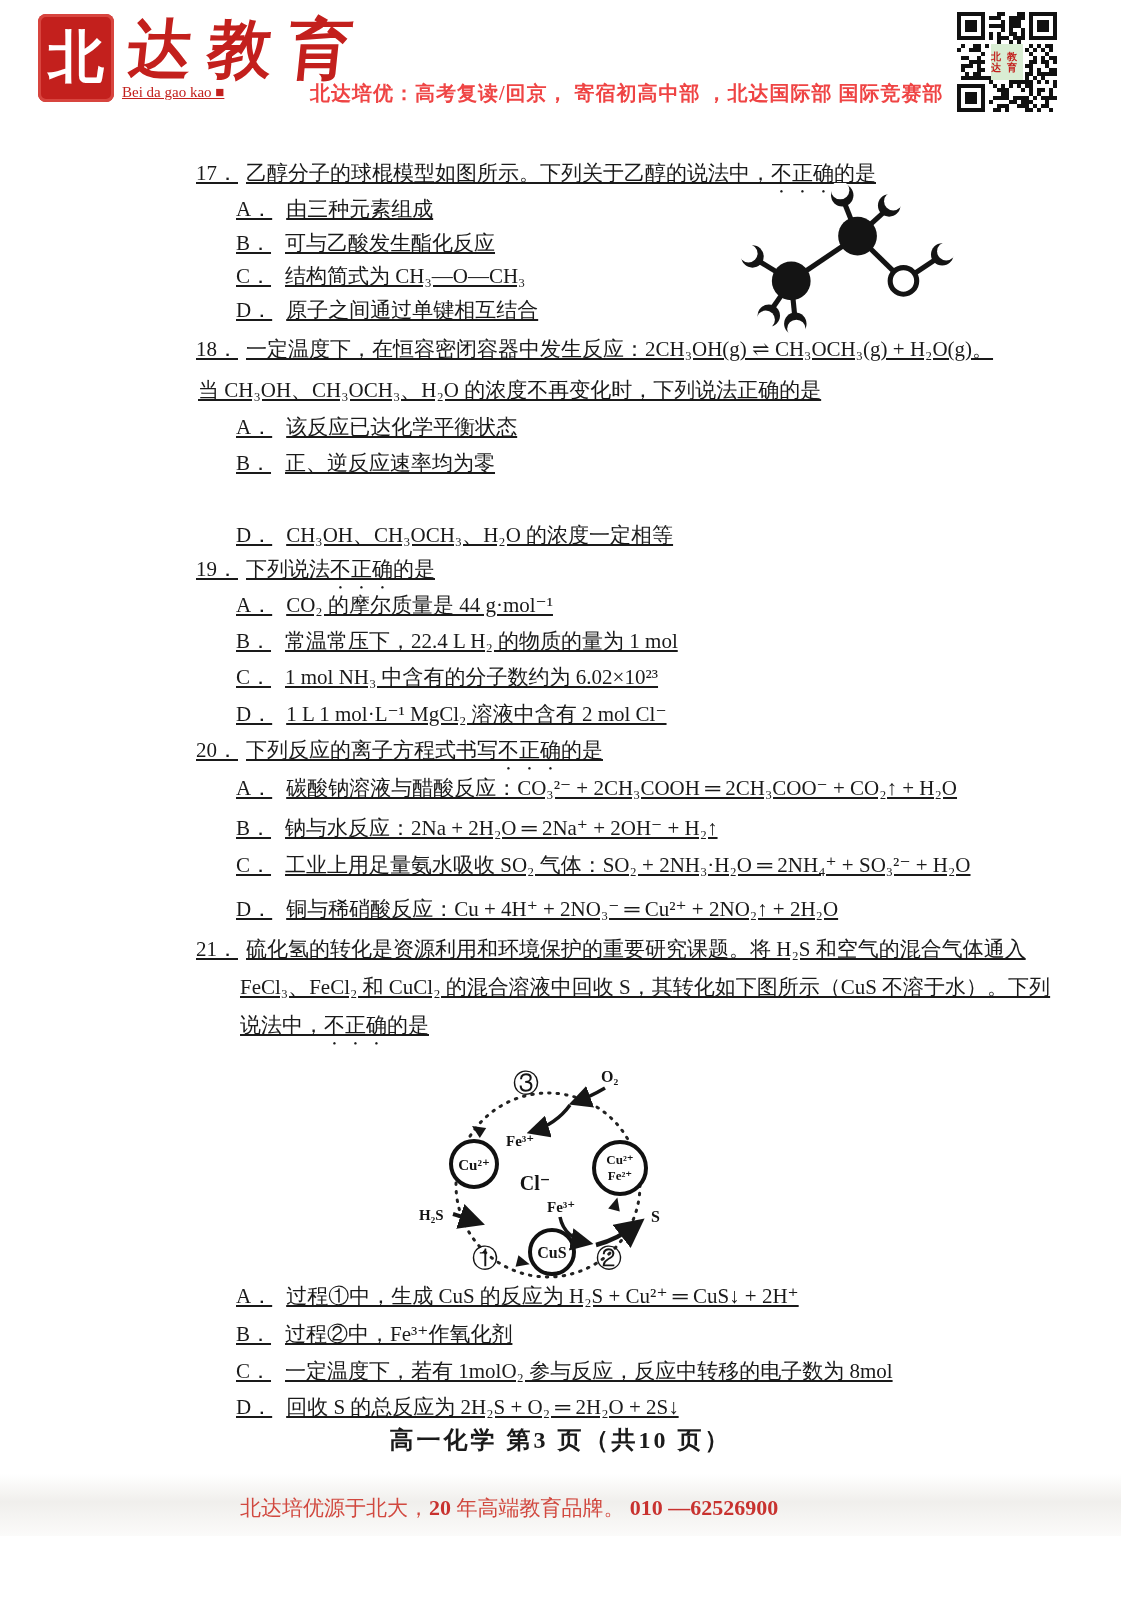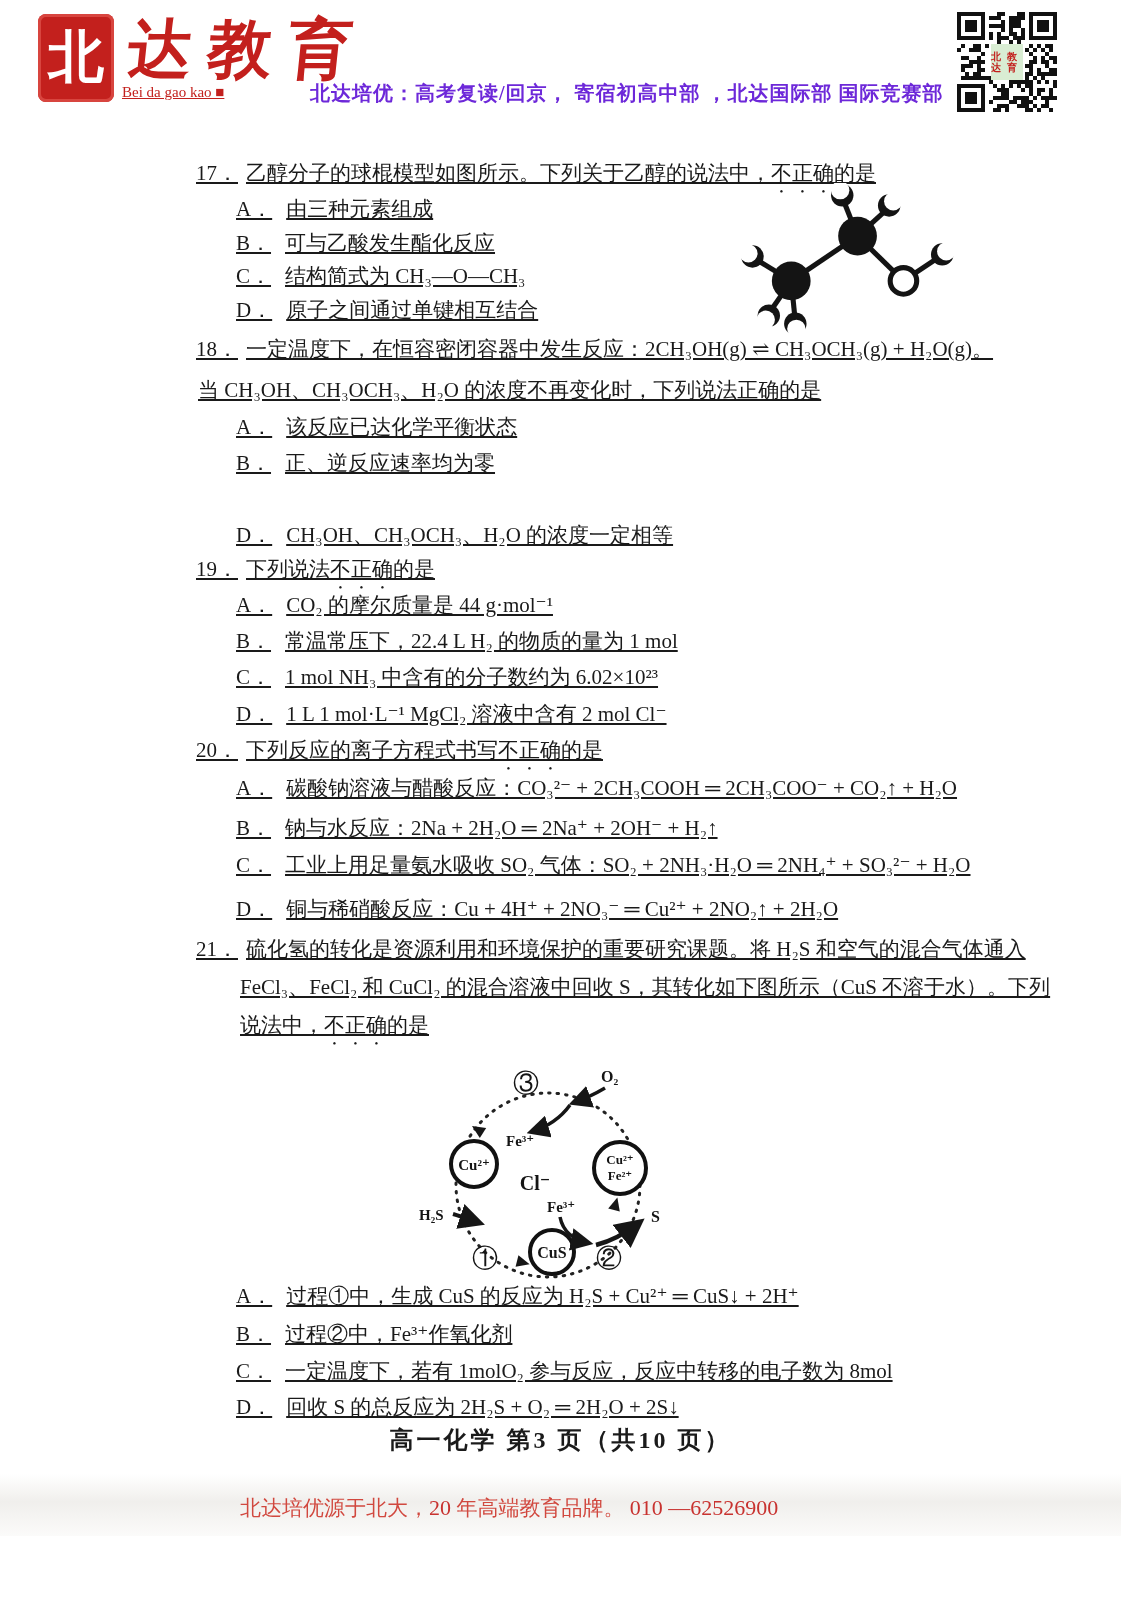--- a/index.html
+++ b/index.html
@@ -10,37 +10,37 @@
   .olabel{margin-right:14px;}
   .em{-webkit-text-emphasis:filled dot #1a1a1a;-webkit-text-emphasis-position:under;
       text-emphasis:filled dot #1a1a1a;text-emphasis-position:under right;}
   
   .seal{position:absolute;left:38px;top:14px;width:76px;height:88px;background:#c3201d;
         border-radius:8px;display:flex;align-items:center;justify-content:center;
         color:#fff;font-size:56px;font-weight:bold;box-shadow:inset 0 0 0 3px #d8453f;}
   .brand{position:absolute;left:128px;top:6px;font-size:64px;font-weight:bold;color:#c3201d;
          letter-spacing:16px;transform:skewX(-6deg);font-family:"DejaVu Serif",serif;}
   .brand-sub{position:absolute;left:122px;top:84px;font-size:15px;color:#c3201d;text-decoration:underline;}
-  .slogan{position:absolute;left:310px;top:80px;font-size:20px;font-weight:bold;color:#6d28d9;letter-spacing:1px;}
+  .slogan{position:absolute;left:310px;top:80px;font-size:20px;font-weight:bold;color:#ef4444;letter-spacing:1px;}
   
   .qr{position:absolute;left:953px;top:8px;width:108px;height:108px;background:#fff;}
   .qr svg{position:absolute;left:4px;top:4px;}
   .qr-center{position:absolute;left:38px;top:36px;width:32px;height:36px;background:#d9edd3;
              display:flex;align-items:center;justify-content:center;
              font-size:10px;line-height:1.1;color:#c3201d;font-weight:bold;}
   
   .figure{position:absolute;}
   .diag-txt{font-family:"Liberation Serif","DejaVu Serif",serif;fill:#141414;}
   
   .page-info{position:absolute;left:0;right:0;top:1424px;text-align:center;
              font-size:24px;font-weight:bold;letter-spacing:3px;color:#1a1a1a;}
   .scan-band{position:absolute;left:0;top:1474px;width:100%;height:62px;
              background:linear-gradient(180deg,rgba(222,219,213,0) 0%,rgba(222,219,213,.45) 45%,rgba(240,238,234,.25) 100%);}
   .red-note{position:absolute;left:240px;top:1494px;font-size:21px;color:#cf3a30;opacity:.92;white-space:nowrap;}
-  .red-note .b{font-weight:normal;font-size:22px;color:#c5221f;}
+  .red-note .b{font-weight:bold;font-size:22px;color:#c5221f;}
 </style>
 </head>
 <body>
 
 <div class="page">
 
   <div class="seal">
     <span>北</span>
   </div>
   <div class="brand">达教育</div>

